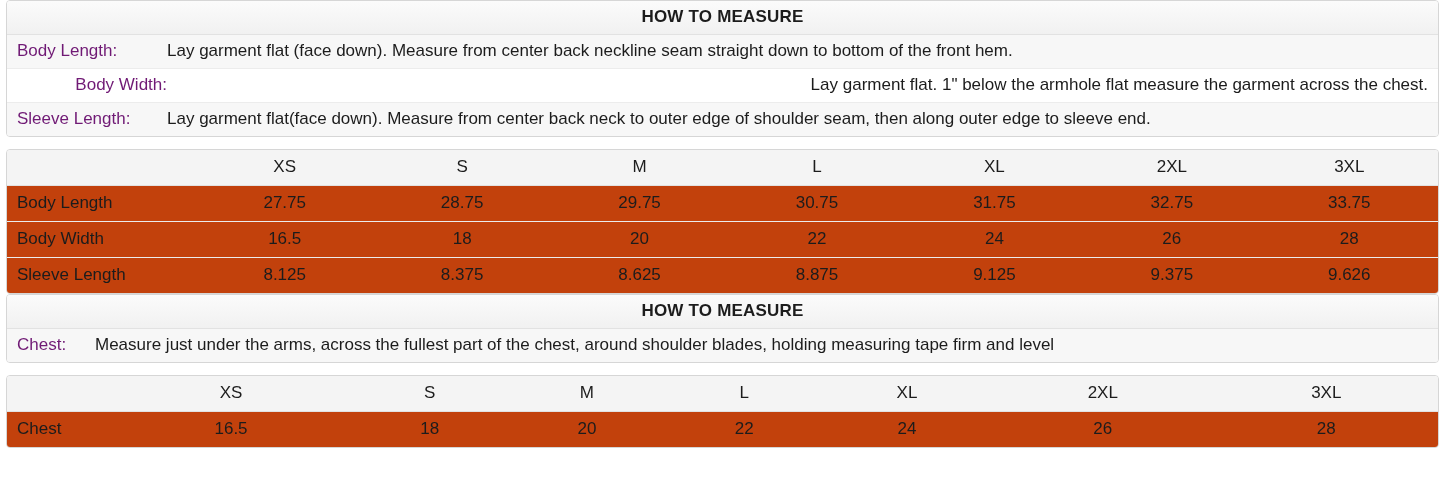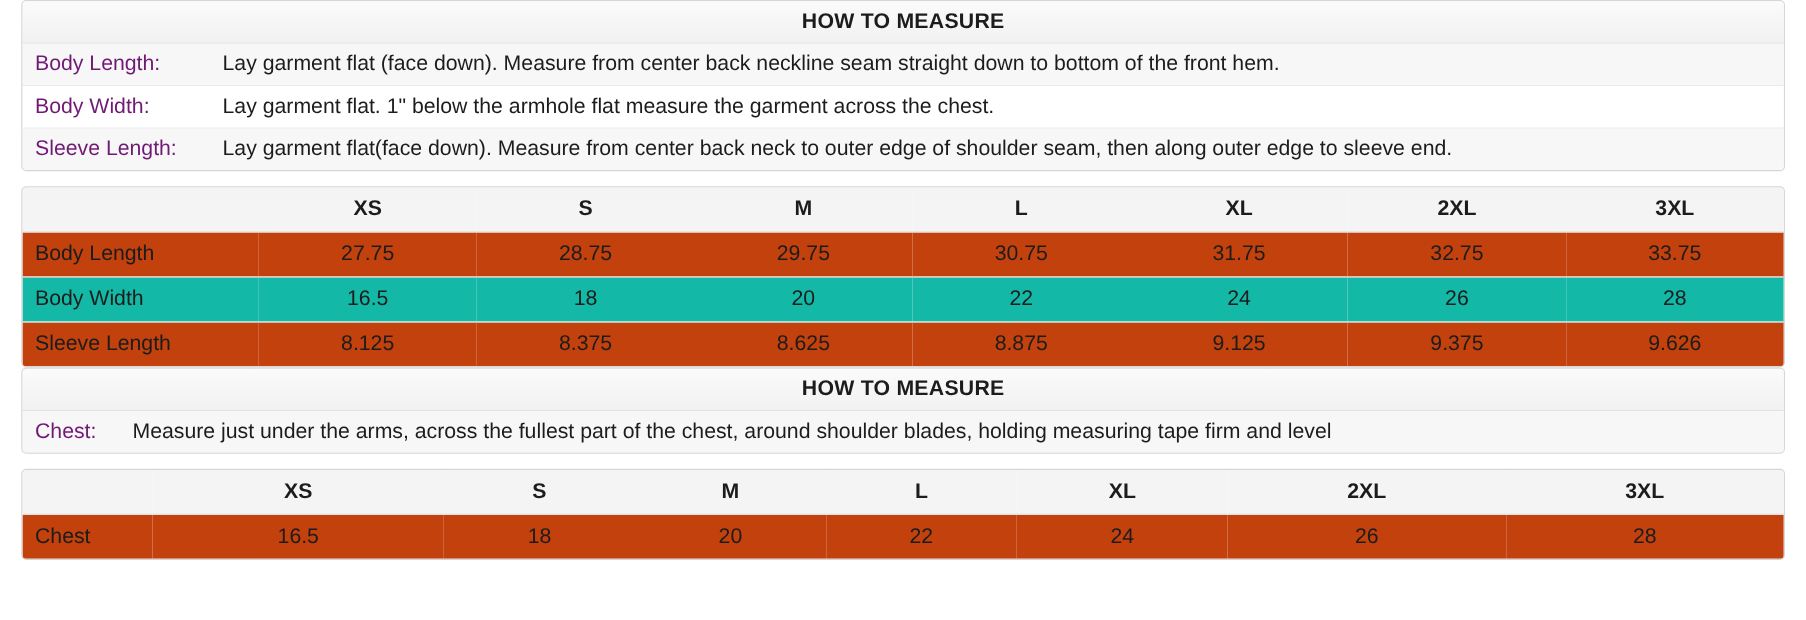--- a/index.html
+++ b/index.html
@@ -19,21 +19,21 @@
     width: 1445px;
     box-sizing: border-box;
   }
 
   
   .panel {
     border: 1px solid #d6d6d6;
     border-radius: 4px;
     overflow: hidden;
     background: #ffffff;
-    margin: 0 17px;
+    margin: 0 6px;
   }
 
   .panel-header {
     text-align: center;
     font-weight: bold;
     font-size: 17px;
     padding: 6px 0 7px 0;
     background: linear-gradient(to bottom, #fbfbfb, #f1f1f1);
     border-bottom: 1px solid #e2e2e2;
     letter-spacing: 0.2px;
@@ -41,21 +41,21 @@
 
   .measure-row {
     display: flex;
     align-items: baseline;
     padding: 6px 10px 7px 10px;
     font-size: 17px;
     border-bottom: 1px solid #ececec;
   }
   .measure-row:last-child { border-bottom: none; }
   .measure-row.alt { background: #f7f7f7; }
-  .measure-row.plain { background: #ffffff; }
+  .measure-row.plain { background: #ffffff; text-align: right; }
 
   .measure-label {
     width: 150px;
     flex: 0 0 150px;
     color: #701a75;
   }
   .measure-label.narrow {
     width: 78px;
     flex: 0 0 78px;
   }
@@ -68,34 +68,34 @@
     width: 100%;
     border-collapse: collapse;
     font-size: 17px;
   }
   .size-table th, .size-table td {
     padding: 7px 4px 8px 4px;
     text-align: center;
     font-weight: normal;
   }
   .size-table thead th {
-    font-weight: bold;
+    font-weight: normal;
     background: #f4f4f4;
     border-bottom: 1px solid #e2e2e2;
   }
   .size-table thead th.rowhead {
     text-align: left;
     padding-left: 10px;
   }
   .size-table td.rowhead {
     text-align: left;
     padding-left: 10px;
   }
   .size-table tbody tr.alt td { background: #c2410c; }
-  .size-table tbody tr.plain td { background: #14b8a6; }
+  .size-table tbody tr.plain td { background: #c2410c; }
   .size-table tbody tr td { border-bottom: 1px solid #ececec; }
   .size-table tbody tr:last-child td { border-bottom: none; }
 
   
   .size-chart-toggle {
     display: flex;
     align-items: center;
     gap: 7px;
     padding: 10px 0 8px 8px;
     font-size: 17px;

